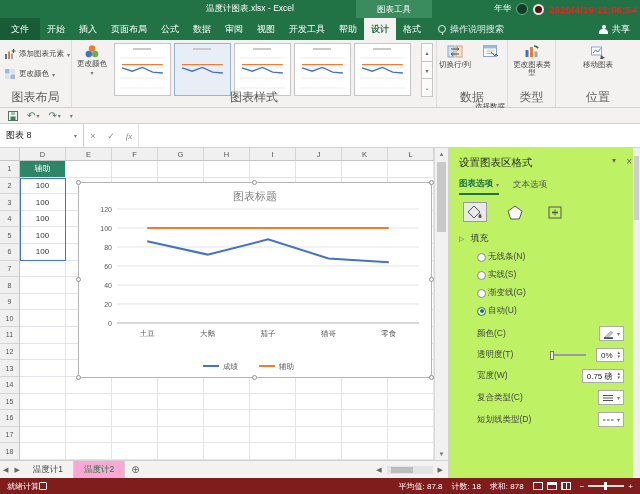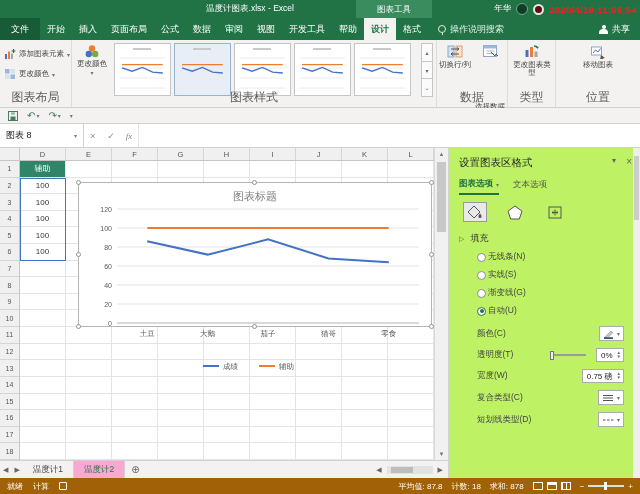--- a/index.html
+++ b/index.html
@@ -71,21 +71,21 @@
   #rowheads{position:absolute;left:0;top:13px;width:20px;height:299px;display:grid;grid-template-rows:repeat(18,1fr);background:#f0f0f0;border-right:1px solid #c6c6c6;}
   .rhead{border-bottom:1px solid #d5d5d5;display:flex;align-items:center;justify-content:center;font-size:7px;color:#555;}
   #cells{position:absolute;left:20px;top:13px;width:414px;height:299px;
     background-image:
       repeating-linear-gradient(to right, transparent 0, transparent 45px, #e1e4e8 45px, #e1e4e8 46px),
       repeating-linear-gradient(to bottom, transparent 0, transparent 15.611px, #e1e4e8 15.611px, #e1e4e8 16.611px);}
   #dcol{position:absolute;left:0;top:0;width:46px;}
   .dcell{width:46px;display:flex;align-items:center;justify-content:center;font-size:8px;background:#fff;border-right:1px solid #e1e4e8;border-bottom:1px solid #e1e4e8;color:#333;}
   .dhead{background:#2e8568;color:#fff;}
   #range-outline{position:absolute;left:0;width:46px;border:1px solid #4472c4;pointer-events:none;}
-  #chartobj{position:absolute;left:58px;top:21px;width:354px;height:145px;background:#fff;border:1px solid #b5b5b5;}
+  #chartobj{position:absolute;left:58px;top:21px;width:354px;height:196px;background:#fff;border:1px solid #b5b5b5;}
   .hdl{position:absolute;width:5px;height:5px;background:#fff;border:1px solid #949494;border-radius:50%;}
   .h-tl{left:-3px;top:-3px;} .h-t{left:50%;margin-left:-3px;top:-3px;} .h-tr{right:-3px;top:-3px;}
   .h-l{left:-3px;top:50%;margin-top:-3px;} .h-r{right:-3px;top:50%;margin-top:-3px;}
   .h-bl{left:-3px;bottom:-3px;} .h-b{left:50%;margin-left:-3px;bottom:-3px;} .h-br{right:-3px;bottom:-3px;}
   #vscroll{position:absolute;left:434px;top:0;width:14px;height:312px;background:#f1f1f1;border-left:1px solid #d9d9d9;}
   .vs-ar{height:12px;display:flex;align-items:center;justify-content:center;font-size:6px;color:#777;}
   .vs-thumb{position:absolute;left:2px;top:14px;width:9px;height:70px;background:#c8c8c8;}
   .vs-down{position:absolute;bottom:0;width:100%;}
 
   
@@ -122,21 +122,21 @@
   .plbl{white-space:nowrap;}
   .spin{margin-left:auto;background:#fff;border:1px solid #ababab;height:14px;display:flex;align-items:center;padding:0 2px 0 4px;font-size:8px;color:#222;}
   .spin .arrows{display:flex;flex-direction:column;font-size:4.5px;color:#666;line-height:4px;margin-left:4px;}
   .slider{width:36px;height:2px;background:#9a9a9a;position:relative;margin-left:auto;}
   .sthumb{position:absolute;left:0;top:-3.5px;width:4px;height:9px;background:#f0f0f0;border:1px solid #777;}
   .color-btn,.dd-btn{margin-left:auto;height:15px;background:#fff;border:1px solid #ababab;display:flex;align-items:center;justify-content:center;gap:3px;padding:0 3px;}
   #pane-scroll{position:absolute;right:0;top:0;width:7px;height:330px;background:#efefef;}
   #pane-scroll .pthumb{position:absolute;left:1px;top:8px;width:5px;height:64px;background:#cdcdcd;}
 
   
-  #statusbar{position:absolute;left:0;top:478px;width:640px;height:16px;background:#a16207;color:#fff;display:flex;align-items:center;font-size:8px;padding:0 7px;gap:10px;}
+  #statusbar{position:absolute;left:0;top:478px;width:640px;height:16px;background:#7f1d1d;color:#fff;display:flex;align-items:center;font-size:8px;padding:0 7px;gap:0;}
   .macro-ic{width:8px;height:8px;border:1px solid #fff;border-radius:1px;}
   .sb-right{margin-left:auto;display:flex;align-items:center;gap:9px;}
   .view-ics{display:flex;gap:4px;align-items:center;}
   .vic{width:10px;height:8px;border:1px solid #fff;}
   .vic.v2{border-top:3px solid #fff;}
   .vic.v3{background:linear-gradient(to right,#fff 0 1px,transparent 1px 4.5px,#fff 4.5px 5.5px,transparent 5.5px);}
   .zoom{display:flex;align-items:center;gap:4px;}
   .zoom-track{width:36px;height:1.5px;background:#cfe3d8;position:relative;}
   .zoom-thumb{position:absolute;left:16px;top:-3px;width:3px;height:8px;background:#fff;}
 </style>

